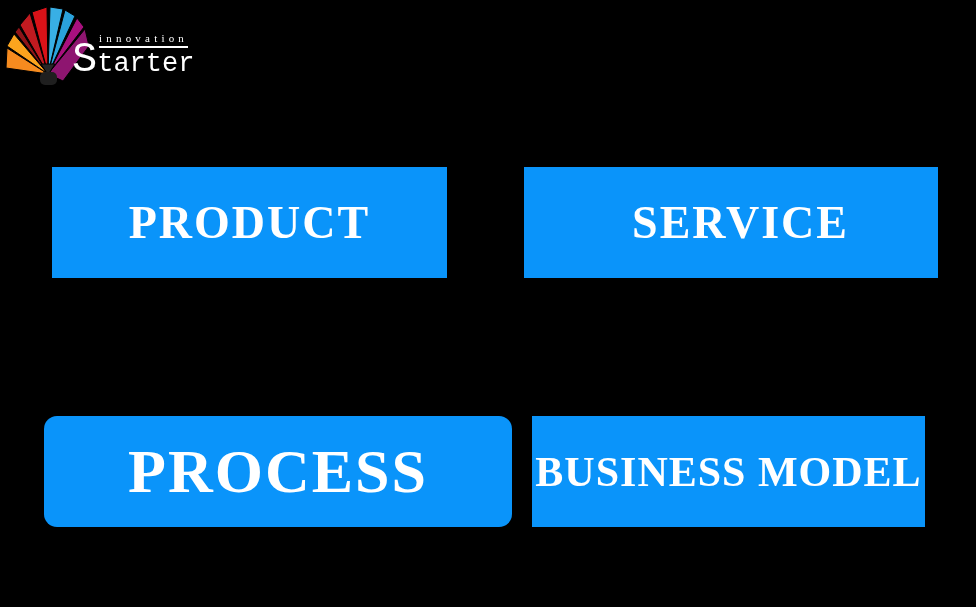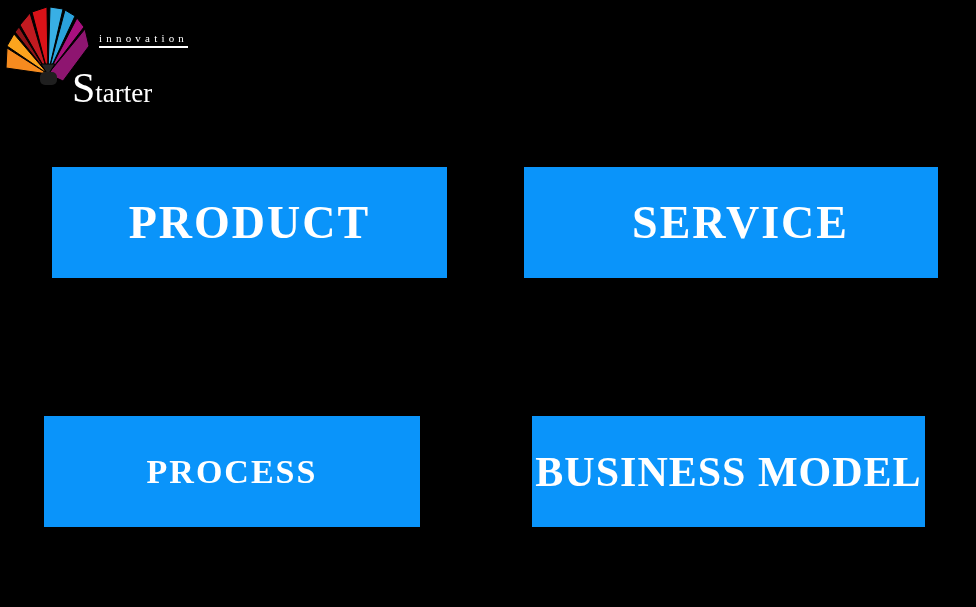--- a/index.html
+++ b/index.html
@@ -20,39 +20,38 @@
     position: absolute; left: 27px; top: 5px;
     font-family: Liberation Serif, serif;
     font-size: 11px; letter-spacing: 4.2px; line-height: 1;
     color: #fff;
     border-bottom: 2px solid #fff;
     padding-bottom: 2px;
     white-space: nowrap;
   }
   .logo-starter {
     position: absolute; left: 0; top: 9px;
-    font-family: Liberation Serif, serif;
+    font-family: Liberation Mono, monospace;
     font-size: 27px; line-height: 1.1; color: #fff;
     white-space: nowrap;
-    margin-top: 28px;
   }
   .logo-starter .cap { font-size: 42px; }
 
   
   .box {
     position: absolute;
     display: flex; align-items: center; justify-content: center;
     color: #fff;
     font-family: "Liberation Serif", "DejaVu Serif", serif;
     font-weight: bold;
     text-align: center;
   }
   #box-product  { left: 52px;  top: 167px; width: 395px; height: 111px; font-size: 46px; letter-spacing: 2px; }
   #box-service  { left: 524px; top: 167px; width: 395px; height: 111px; font-size: 46px; letter-spacing: 2px; }
-  #box-process  { left: 44px;  top: 416px; width: 376px; height: 111px; font-size: 34px; letter-spacing: 2px; }
+  #box-process  { left: 44px;  top: 416px; width: 468px; height: 111px; font-size: 62px; letter-spacing: 2px; border-radius: 13px; }
   #box-business { left: 532px; top: 416px; width: 393px; height: 111px; font-size: 42px; letter-spacing: 1px; }
 </style>
 </head>
 <body>
 
 <div id="slide">
 
   <div class="logo">
     <svg class="logo-fan" viewBox="0 0 84 82" xmlns="http://www.w3.org/2000/svg">
       <polygon points="42,68 0,62 1,42" stroke="#000" stroke-width="1" fill="#F68B1F"></polygon>

